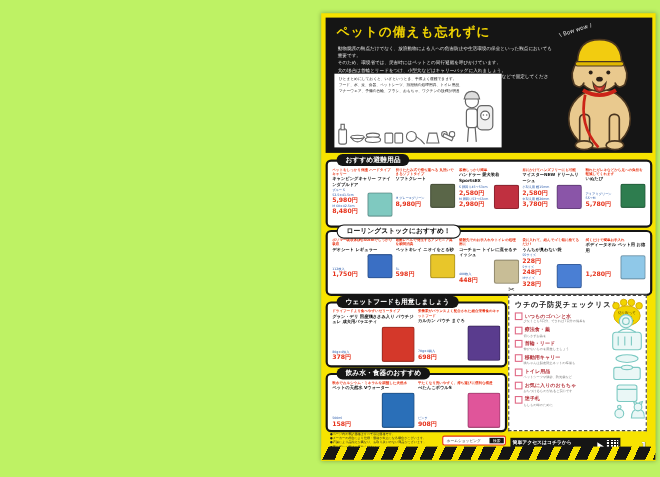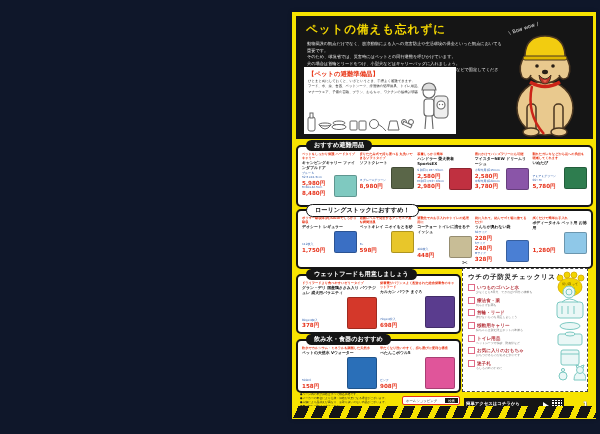--- a/index.html
+++ b/index.html
@@ -1,16 +1,16 @@
 <!DOCTYPE html>
 <html><head>
 <meta charset="utf-8">
 <style>
   html,body{margin:0;padding:0;background:#fff;font-family:"DejaVu Sans",sans-serif;}
-  .canvas{position:relative;width:600px;height:434px;background:#0f172a;overflow:hidden;}
+  .canvas{position:relative;width:600px;height:434px;background:#bef264;overflow:hidden;}
   .page{position:absolute;left:292px;top:12px;width:304px;height:407px;background:#f7e300;box-shadow:0 0 4px rgba(0,0,0,.3);overflow:hidden;}
 
   
   .header{position:absolute;left:4px;top:4px;right:3px;height:123px;background:#151515;overflow:hidden;}
   .title{position:absolute;left:10px;top:6px;font-size:11.5px;font-weight:bold;color:#f2d500;letter-spacing:1px;white-space:nowrap;}
   .intro{position:absolute;left:11px;top:25px;width:196px;font-size:4.2px;line-height:1.55;color:#e9e9e9;}
   .prepbox{position:absolute;left:8px;top:51px;width:152px;height:67px;background:#fff;padding:3px 4px;box-sizing:border-box;overflow:hidden;}
   .ptitle{color:#e83415;font-weight:bold;font-size:6.4px;}
   .pline{font-size:3.4px;color:#222;line-height:1.55;}
   .doodles{position:absolute;left:2px;bottom:1px;}
@@ -76,21 +76,20 @@
     <div class="header">
       <div class="title">ペットの備えも忘れずに</div>
       <div class="intro">
         <div>動物愛護の観点だけでなく、放浪動物による人への危害防止や生活環境の保全といった観点においても重要です。</div>
         <div>そのため、環境省では、災害時にはペットとの同行避難を呼びかけています。</div>
         <div>犬の場合は首輪とリードをつけ、小型犬などはキャリーバッグに入れましょう。</div>
         <div>猫の場合は、キャリーバッグやケージに入れ、扉が開かないようにガムテープなどで固定してください。</div>
       </div>
 
       <div class="prepbox">
-        <div class="ptitle">【ペットの避難準備品】</div>
         <div class="pline">ひとまとめにしておくと、いざというとき、手際よく避難できます。</div>
         <div class="pline">フード、水、薬、食器、ペットシーツ、排泄物の処理用具、トイレ用品、</div>
         <div class="pline">マナーウェア、予備の首輪、ブラシ、おもちゃ、ワクチンの接種証明書</div>
         <svg class="doodles" width="108" height="24" viewBox="0 0 108 24">
           <g fill="#fff" stroke="#666" stroke-width="1">
             <rect x="2" y="8" width="7" height="14" rx="2"></rect>
               <rect x="4" y="4" width="3" height="5"></rect>
             <path d="M13 16 q6 8 12 0 z"></path>
               <ellipse cx="19" cy="15.5" rx="6" ry="1.5"></ellipse>
             <ellipse cx="33" cy="14" rx="6" ry="2"></ellipse>

